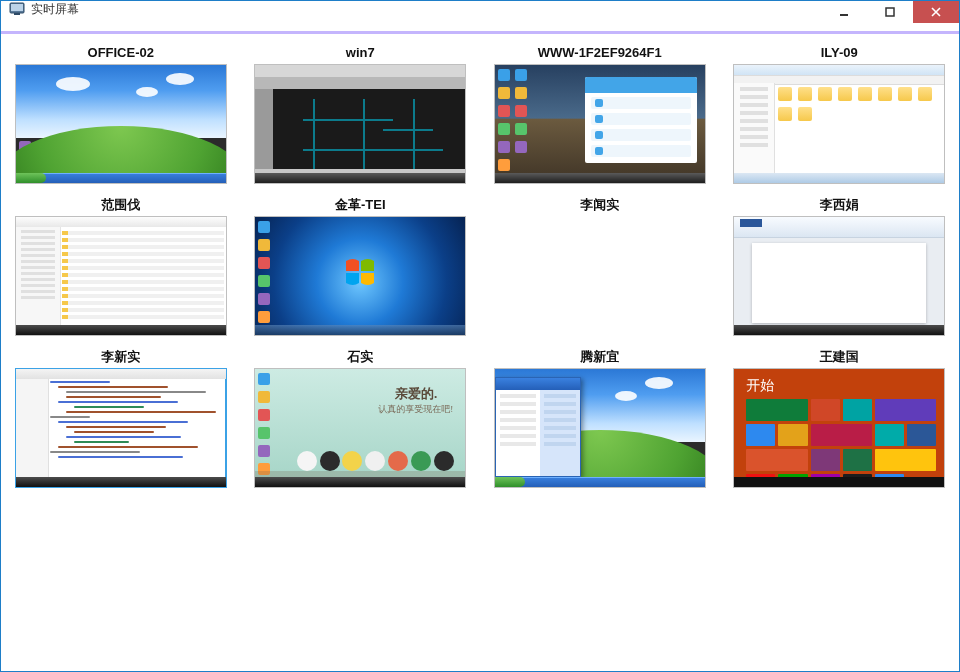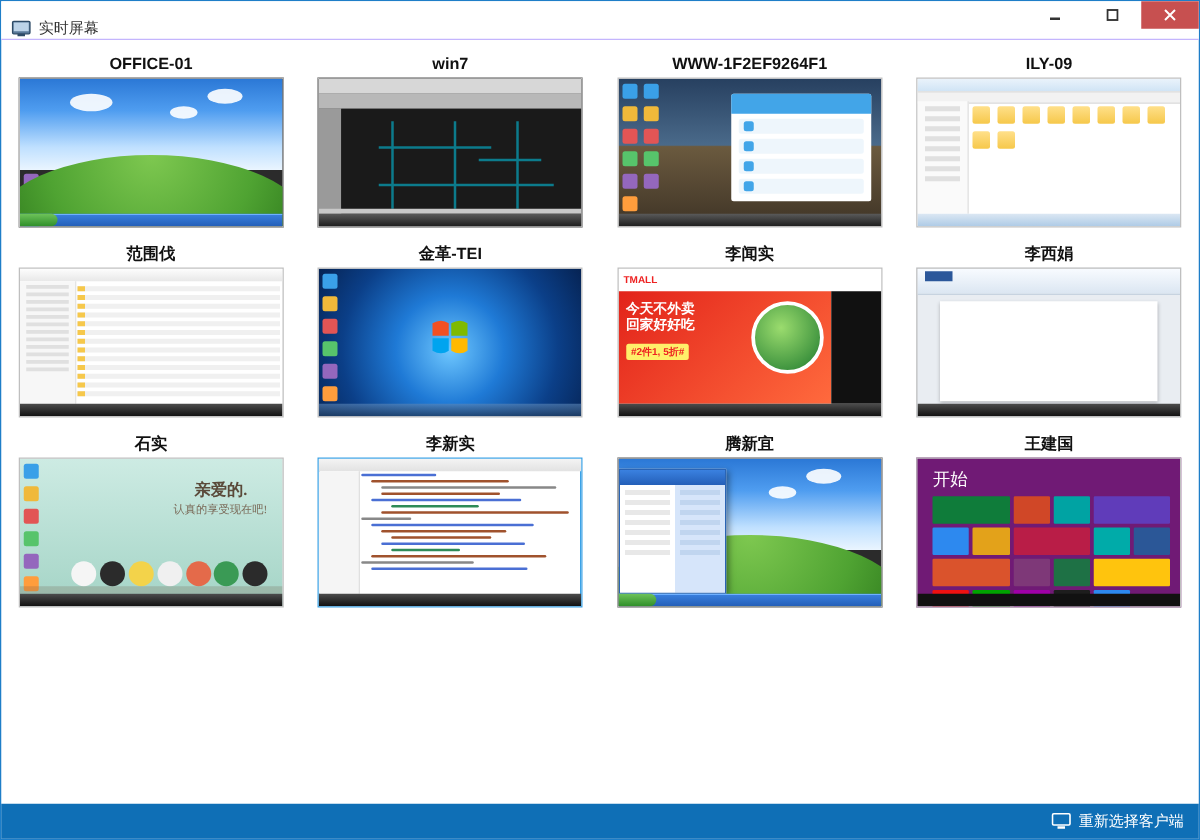--- a/index.html
+++ b/index.html
@@ -1,18 +1,18 @@
 <!DOCTYPE html>
 <html><head>
 <meta charset="utf-8">
 <style>
   html,body{margin:0;padding:0;width:960px;height:672px;font-family:"Microsoft YaHei","Segoe UI",Arial,sans-serif;background:#fff;overflow:hidden}
   .window{width:960px;height:672px;border:1px solid #1e7ec8;box-sizing:border-box;display:flex;flex-direction:column;background:#fff;position:relative}
   
-  .titlebar{height:30px;background:#fff;display:flex;align-items:flex-end;position:relative;border-bottom:1px solid #c4b5fd}
+  .titlebar{height:30px;background:#fff;display:flex;align-items:flex-start;position:relative;border-bottom:3px solid #c4b5fd}
   .titlebar .app-icon{width:16px;height:16px;margin-left:8px;margin-right:6px;flex:0 0 auto}
   .titlebar .title{font-size:12px;color:#333}
   .winbtns{position:absolute;right:0;top:0;height:22px;display:flex}
   .winbtn{width:46px;height:22px;display:flex;align-items:center;justify-content:center;font-size:10px;color:#333}
   .winbtn.close{background:#c75050;color:#fff}
   .winbtn svg{display:block}
   
   .content{flex:1 1 auto;overflow:auto;padding:10px 10px 4px 10px}
   .grid{display:grid;grid-template-columns:repeat(4,1fr);gap:12px 20px}
   .cell{display:flex;flex-direction:column;align-items:center}
@@ -110,21 +110,21 @@
   .cute .strip{position:absolute;left:0;right:0;bottom:10px;height:6px;background:rgba(120,100,80,.25)}
   .cute .taskbar{background:linear-gradient(#4c4c4c,#111)}
   
   .tengxin .menu{position:absolute;left:0;bottom:10px;width:84px;height:98px;background:#fff;border:1px solid #2a64b4;box-shadow:2px 2px 5px rgba(0,0,0,.4)}
   .tengxin .menu .hd{height:12px;background:linear-gradient(#3a81e0,#245fb8)}
   .tengxin .menu .l{position:absolute;left:0;top:12px;bottom:0;width:44px;background:#fff}
   .tengxin .menu .r{position:absolute;right:0;top:12px;bottom:0;width:40px;background:#d6e5fa}
   .tengxin .menu i{display:block;height:4px;margin:4px 4px;background:#e8e8e8}
   .tengxin .menu .r i{background:#c0d5ef}
   
-  .w8{background:#701a75}
+  .w8{background:#c2410c}
   .w8 .hdr{position:absolute;left:12px;top:8px;font-size:14px;color:#fff;font-weight:300}
   .w8 .tiles{position:absolute;top:30px;left:12px;right:8px;bottom:12px;display:grid;grid-template-columns:repeat(6,1fr);grid-auto-rows:22px;gap:3px}
   .w8 .t{border-radius:1px}
   .w8 .wide{grid-column:span 2}
   .w8 .taskbar{background:#111}
   
   .xls{background:#fff}
   .xls .rb{position:absolute;top:0;left:0;right:0;height:14px;background:linear-gradient(#f6f6f6,#e4e4e4)}
   .xls .doc{position:absolute;top:16px;left:6px;right:6px;bottom:12px;border:1px solid #d0d0d0}
   .xls .doc .rh{height:14px;background:linear-gradient(#e74a3a,#c9301f);display:flex;align-items:center}
@@ -167,21 +167,21 @@
           <svg width="10" height="10">
             <path d="M1 1 L9 9 M9 1 L1 9" stroke="#fff" stroke-width="1.6"></path>
           </svg>
         </div>
     </div>
   </div>
 
   <div class="content">
     <div class="grid" id="grid">
         <div class="cell">
-          <div class="label">OFFICE-01</div>
+          <div class="label">OFFICE-02</div>
           <div class="thumb bliss">
             <div class="ic-col">
               <i style="background:#3aa0e8"></i>
               <i style="background:#f0b93a"></i>
               <i style="background:#e25555"></i>
               <i style="background:#57c46b"></i>
               <i style="background:#9467bd"></i>
               <i style="background:#ff9d3c"></i>
               <i style="background:#4bb3c1"></i>
             </div>
@@ -328,63 +328,27 @@
                 <path d="M3 6 Q10 2 16 6 L16 16 L3 16 Z" fill="#f25022"></path>
                 <path d="M18 6 Q25 2 31 6 L31 16 L18 16 Z" fill="#7fba00"></path>
                 <path d="M3 18 L16 18 L16 28 Q10 32 3 28 Z" fill="#00a4ef"></path>
                 <path d="M18 18 L31 18 L31 28 Q25 32 18 28 Z" fill="#ffb900"></path>
               </svg></div>
             <div class="taskbar"></div>
           </div>
         </div>
         <div class="cell">
           <div class="label">李闻实</div>
-          <div class="thumb tmall">
-            <div class="top"></div>
-            <span class="logo">TMALL</span>
-            <div class="banner"></div>
-            <div class="sidead"></div>
-            <div class="food"></div>
-            <div class="slogan">今天不外卖<br>回家好好吃</div>
-            <div class="tag">#2件1, 5折#</div>
-            <div class="taskbar"></div>
-          </div>
         </div>
         <div class="cell">
           <div class="label">李西娟</div>
           <div class="thumb word">
             <div class="rb"></div>
             <div class="tab"></div>
             <div class="page"></div>
-            <div class="taskbar"></div>
-          </div>
-        </div>
-        <div class="cell">
-          <div class="label">石实</div>
-          <div class="thumb cute">
-            <div class="ic-col">
-              <i style="background:#3aa0e8"></i>
-              <i style="background:#f0b93a"></i>
-              <i style="background:#e25555"></i>
-              <i style="background:#57c46b"></i>
-              <i style="background:#9467bd"></i>
-              <i style="background:#ff9d3c"></i>
-            </div>
-            <div class="txt1">亲爱的.</div>
-            <div class="txt2">认真的享受现在吧!</div>
-            <div class="chars">
-              <i style="background:#f5f5f5"></i>
-              <i style="background:#2b2b2b"></i>
-              <i style="background:#f3d34a"></i>
-              <i style="background:#f0f0f0"></i>
-              <i style="background:#e46a4a"></i>
-              <i style="background:#3a9a55"></i>
-              <i style="background:#2b2b2b"></i>
-            </div>
-            <div class="strip"></div>
             <div class="taskbar"></div>
           </div>
         </div>
         <div class="cell selected">
           <div class="label">李新实</div>
           <div class="thumb ide">
             <div class="tb"></div>
             <div class="tree"></div>
             <div class="code">
               <i style="width:60px;margin-left:0px;background:#4a6fd4"></i>
@@ -401,20 +365,46 @@
               <i style="width:115px;margin-left:16px;background:#4a6fd4"></i>
               <i style="width:55px;margin-left:24px;background:#2e8b57"></i>
               <i style="width:140px;margin-left:8px;background:#a0522d"></i>
               <i style="width:90px;margin-left:0px;background:#888"></i>
               <i style="width:125px;margin-left:8px;background:#4a6fd4"></i>
             </div>
             <div class="taskbar"></div>
           </div>
         </div>
         <div class="cell">
+          <div class="label">石实</div>
+          <div class="thumb cute">
+            <div class="ic-col">
+              <i style="background:#3aa0e8"></i>
+              <i style="background:#f0b93a"></i>
+              <i style="background:#e25555"></i>
+              <i style="background:#57c46b"></i>
+              <i style="background:#9467bd"></i>
+              <i style="background:#ff9d3c"></i>
+            </div>
+            <div class="txt1">亲爱的.</div>
+            <div class="txt2">认真的享受现在吧!</div>
+            <div class="chars">
+              <i style="background:#f5f5f5"></i>
+              <i style="background:#2b2b2b"></i>
+              <i style="background:#f3d34a"></i>
+              <i style="background:#f0f0f0"></i>
+              <i style="background:#e46a4a"></i>
+              <i style="background:#3a9a55"></i>
+              <i style="background:#2b2b2b"></i>
+            </div>
+            <div class="strip"></div>
+            <div class="taskbar"></div>
+          </div>
+        </div>
+        <div class="cell">
           <div class="label">腾新宜</div>
           <div class="thumb bliss tengxin">
             <div class="sky"></div>
             <span class="cloud" style="width:34px;height:14px;left:40px;top:12px"></span>
             <span class="cloud" style="width:22px;height:10px;left:120px;top:22px"></span>
             <span class="cloud" style="width:28px;height:12px;left:150px;top:8px"></span>
             <div class="hill"></div>
             <div class="menu">
               <div class="hd"></div>
               <div class="l">
@@ -463,25 +453,14 @@
               <div class="t" style="background:#9f00a7"></div>
               <div class="t" style="background:#1d1d1d"></div>
               <div class="t" style="background:#2d89ef"></div>
             </div>
             <div class="taskbar"></div>
           </div>
         </div>
       </div>
   </div>
 
-  <div class="footer">
-    <div class="btn">
-      <span>
-        <svg width="16" height="14" viewBox="0 0 16 14">
-            <rect x="1" y="1" width="14" height="9" rx="1" fill="none" stroke="#fff" stroke-width="1.3"></rect>
-            <rect x="5" y="11" width="6" height="2" fill="#fff"></rect>
-          </svg>
-      </span>
-      <span>重新选择客户端</span>
-    </div>
-  </div>
 
 </div>
 
 </body></html>

